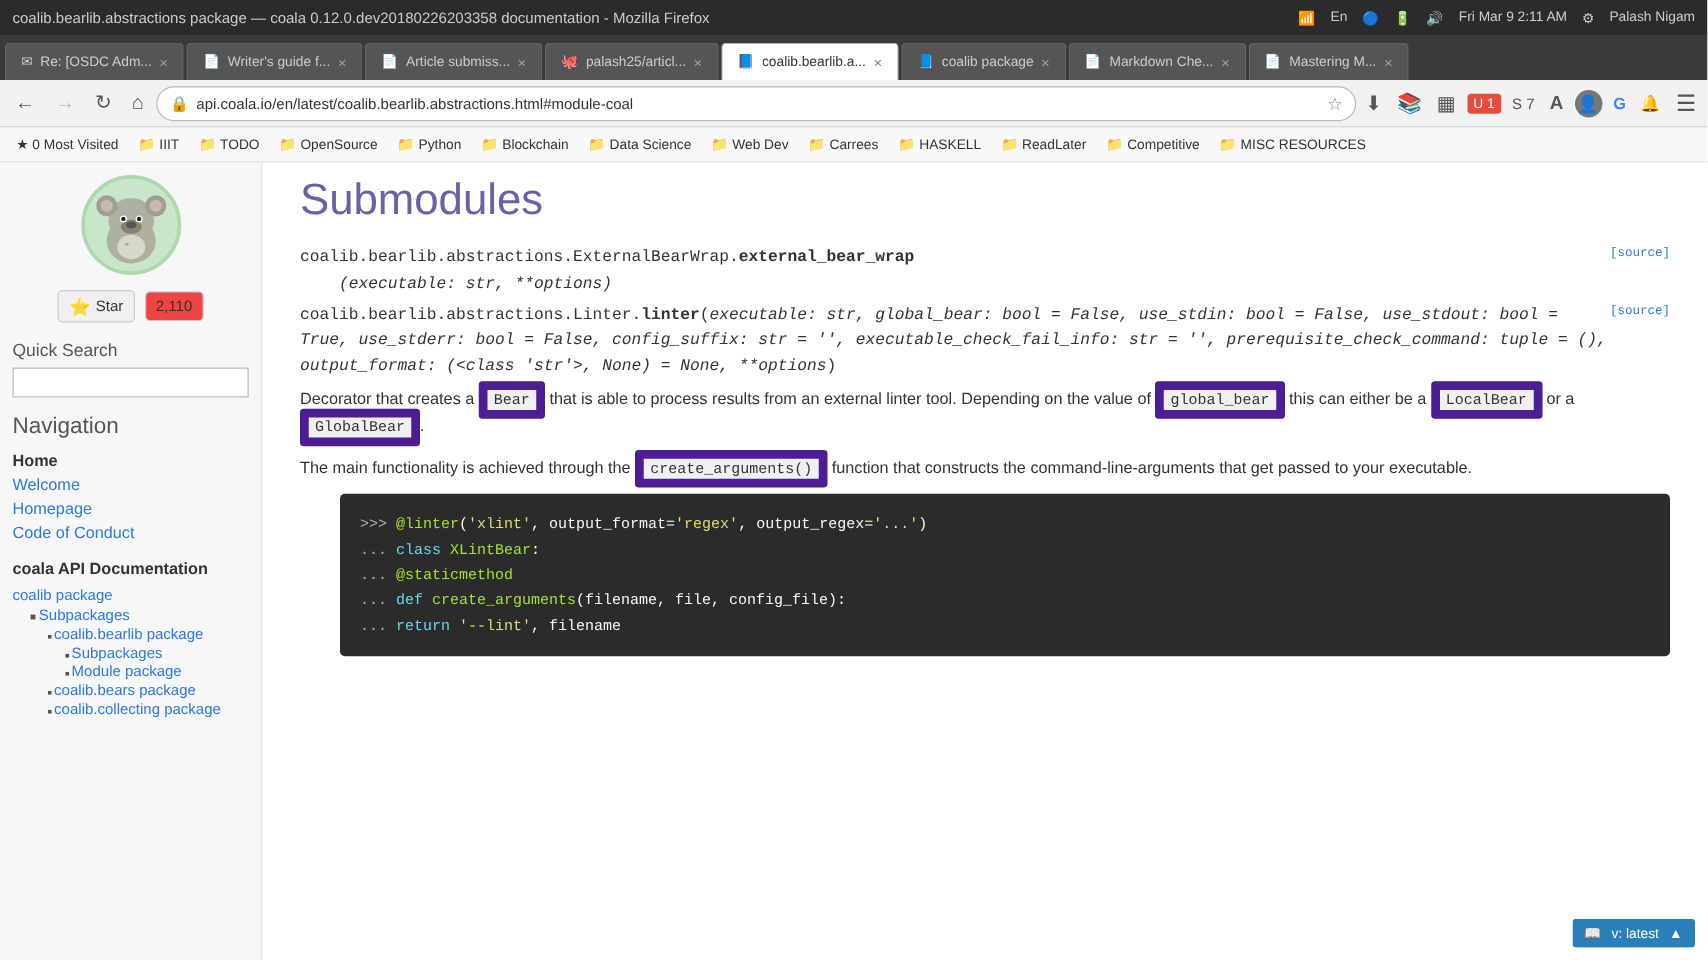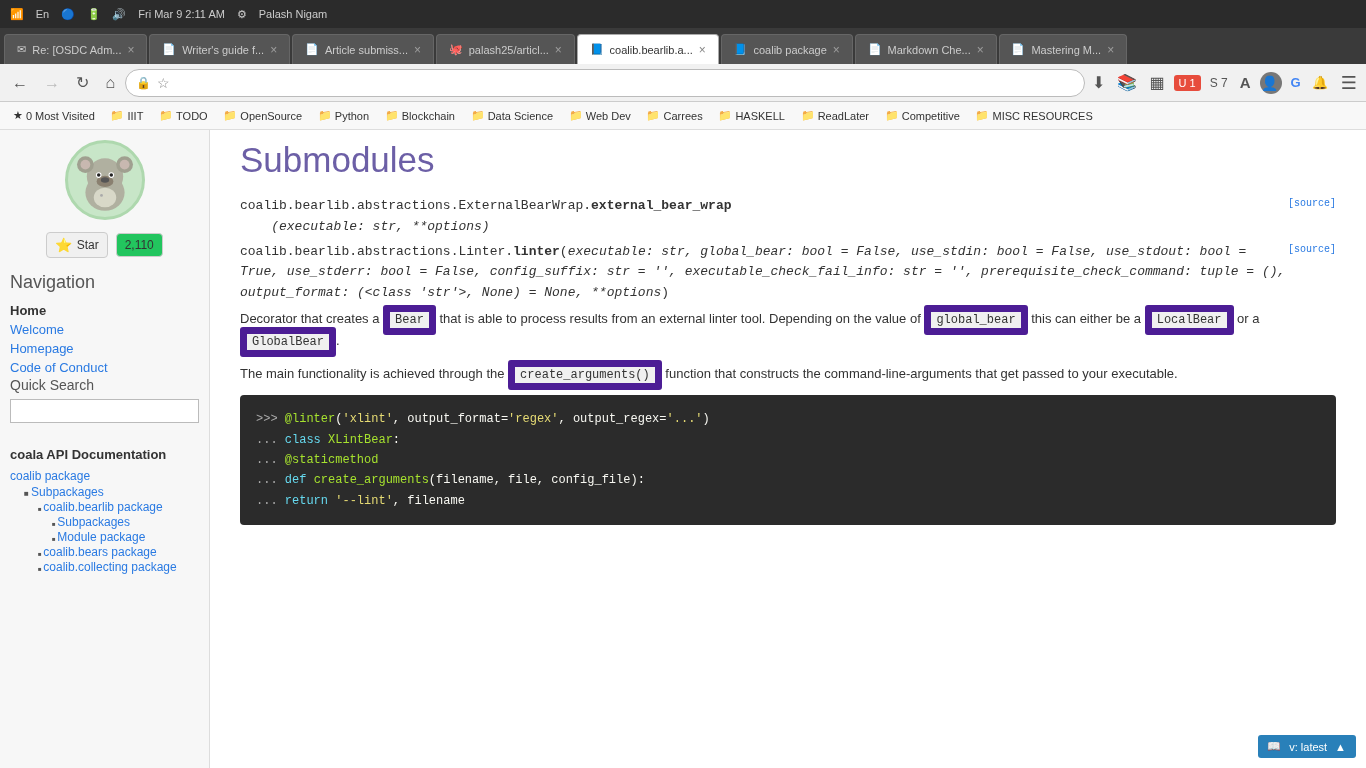--- a/index.html
+++ b/index.html
@@ -175,21 +175,21 @@
       padding: 4px 8px;
       background: #f0f0f0;
       cursor: pointer;
       font-size: 12px;
       color: #333;
     }
     .star-count {
       border: 1px solid #ccc;
       border-radius: 4px;
       padding: 4px 8px;
-      background: #22c55e;
+      background: #ef4444;
       font-size: 12px;
       color: #333;
     }
 
     .quick-search-label {
       font-size: 14px;
       font-weight: normal;
       color: #555;
       margin-bottom: 6px;
     }
@@ -288,20 +288,21 @@
     }
     .code-block {
       background: #2b2b2b;
       color: #f8f8f2;
       font-family: 'Courier New', monospace;
       font-size: 12px;
       padding: 14px 16px;
       border-radius: 4px;
       line-height: 1.7;
       margin-top: 10px;
+      margin-left: 32px;
     }
     .code-prompt { color: #aaa; }
     .code-decorator { color: #a6e22e; }
     .code-string { color: #e6db74; }
     .code-keyword { color: #66d9ef; }
     .code-func { color: #a6e22e; }
     .code-dots { color: #aaa; }
 
     
     .rtd-badge {
@@ -329,20 +330,23 @@
       display: inline-flex;
       align-items: center;
       justify-content: center;
       overflow: hidden;
     }
   </style>
 </head>
 <body>
 
 <div class="title-bar">
+  <div class="title-bar-left">
+    <span>coalib.bearlib.abstractions package — coala 0.12.0.dev20180226203358 documentation - Mozilla Firefox</span>
+  </div>
   <div class="title-bar-right">
     <span>📶</span>
     <span>En</span>
     <span>🔵</span>
     <span>🔋</span>
     <span>🔊</span>
     <span>Fri Mar 9  2:11 AM</span>
     <span>⚙</span>
     <span>Palash Nigam</span>
   </div>
@@ -391,20 +395,21 @@
   </div>
 </div>
 
 <div class="nav-bar">
   <button class="nav-btn">←</button>
   <button class="nav-btn disabled">→</button>
   <button class="nav-btn">↻</button>
   <button class="nav-btn">⌂</button>
   <div class="address-bar">
     <span style="font-size:12px;color:#888;">🔒</span>
+    <input type="text" value="api.coala.io/en/latest/coalib.bearlib.abstractions.html#module-coal" style="font-size: 12px;">
     <span style="color:#888;font-size:14px;">☆</span>
   </div>
   <div class="nav-icons">
     <button class="nav-icon-btn">⬇</button>
     <button class="nav-icon-btn">📚</button>
     <button class="nav-icon-btn">▦</button>
     <button class="nav-icon-btn" style="background:#e74c3c;color:#fff;border-radius:3px;font-size:11px;padding:2px 5px;">U 1</button>
     <button class="nav-icon-btn" style="font-size:12px;">S 7</button>
     <button class="nav-icon-btn" style="font-size:15px;font-weight:bold;">A</button>
     <div class="profile-pic" style="background:#777;font-size:14px;color:#fff;">👤</div>
@@ -504,30 +509,30 @@
 
     <div class="star-section">
       <button class="star-btn">
         <span style="font-size:14px;">⭐</span>
         <span>Star</span>
       </button>
       <span class="star-count">2,110</span>
     </div>
 
     <div>
+      <div class="quick-search-label">Quick Search</div>
+      <input class="quick-search-input" type="text" placeholder="" style="">
+    </div>
+
+    <div>
       <div class="nav-section-label">Navigation</div>
       <a class="nav-item bold">Home</a>
       <a class="nav-item">Welcome</a>
       <a class="nav-item">Homepage</a>
       <a class="nav-item">Code of Conduct</a>
-    </div>
-
-    <div>
-      <div class="quick-search-label">Quick Search</div>
-      <input class="quick-search-input" type="text" placeholder="" style="">
     </div>
 
     <div style="margin-top:12px;">
       <div class="api-section-title">coala API Documentation</div>
       <a class="api-link">coalib package</a>
       <div class="tree-item">
         <span class="bullet"></span><a class="api-link" style="display:inline;">Subpackages</a>
       </div>
       <div class="tree-item2">
         <span class="bullet2"></span><a class="api-link" style="display:inline;">coalib.bearlib package</a>

